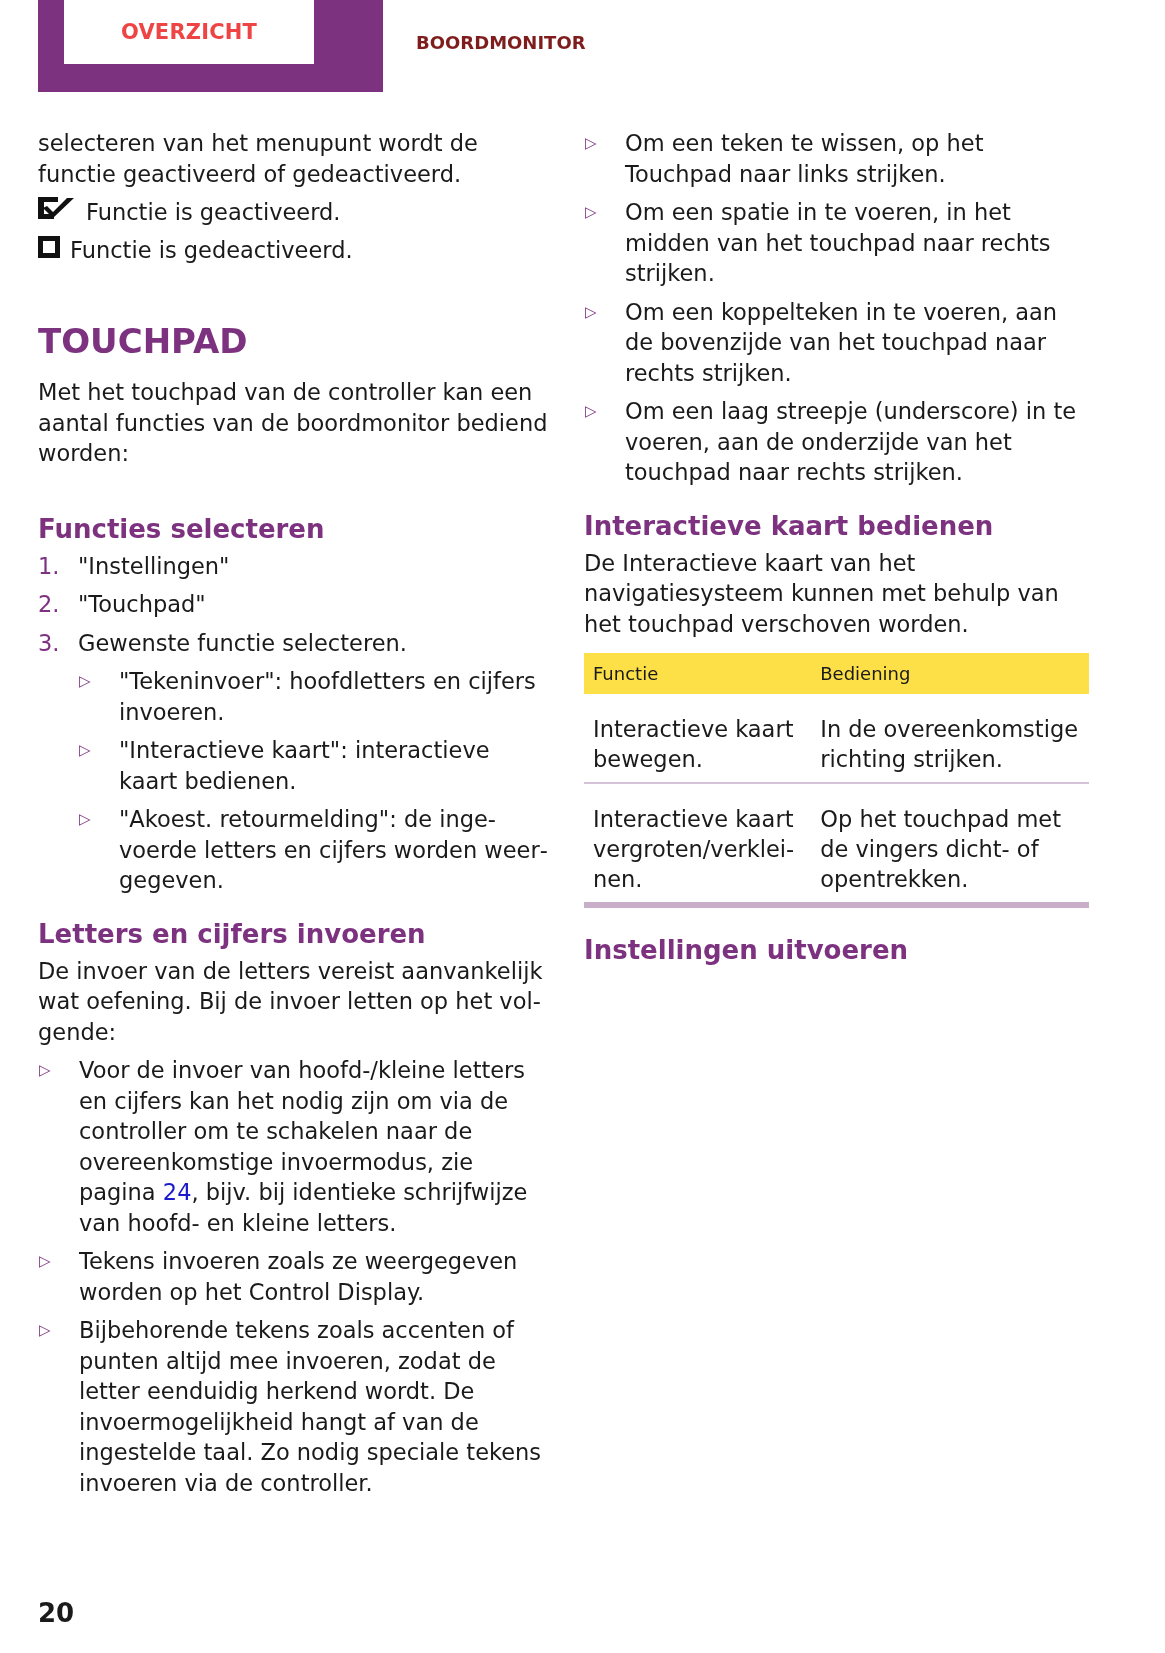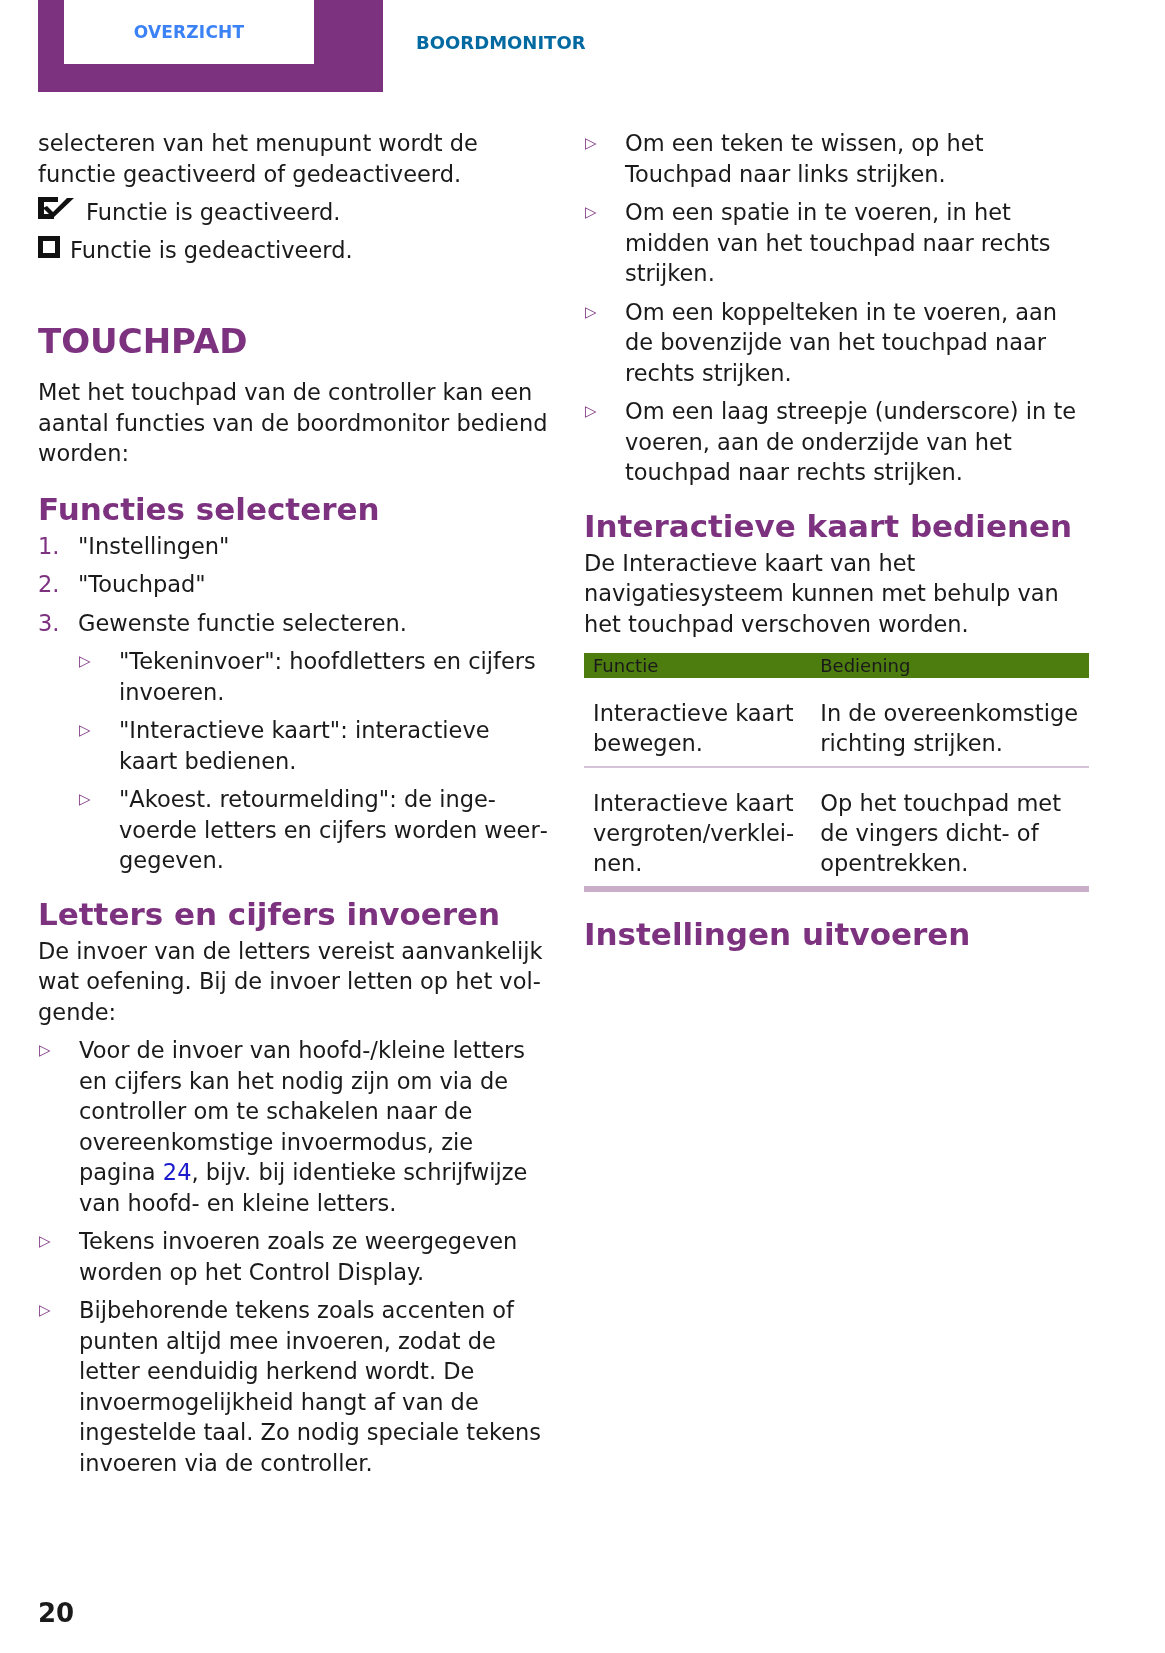--- a/index.html
+++ b/index.html
@@ -8,50 +8,50 @@
     font-family: "DejaVu Sans", sans-serif; color: #1a1a1a;
   }
   .tab-frame {
     position: absolute; left: 38px; top: 0; width: 345px; height: 92px;
     background: #7d3280;
   }
   .tab-inner {
     position: absolute; left: 26px; top: 0; width: 250px; height: 64px;
     background: #fff; display: flex; align-items: center; justify-content: center;
   }
-  .tab-label { color: #3b82f6; font-weight: bold; font-size: 17px; letter-spacing: 0.2px; }
+  .tab-label { color: #ef4444; font-weight: bold; font-size: 21px; letter-spacing: 0.2px; }
   .section-label {
-    position: absolute; left: 416px; top: 32px; font-weight: bold; font-size: 18px; color: #0369a1;
+    position: absolute; left: 416px; top: 32px; font-weight: bold; font-size: 18px; color: #7f1d1d;
   }
   .col { position: absolute; top: 128px; width: 510px; font-size: 22.5px; line-height: 30.5px; }
   .col-left { left: 38px; }
   .col-right { left: 584px; width: 505px; }
   p { margin: 0; }
   .state-line { display: flex; align-items: center; margin-top: 7px; }
   .state-line .ico { display: inline-block; margin-right: 10px; }
   h1.big {
     margin: 56px 0 16px; color: #7d3280; font-size: 34px; font-weight: bold; line-height: 40px;
   }
   h2.sub {
-    margin: 24px 0 6px; color: #7d3280; font-size: 31px; font-weight: bold; line-height: 32px;
+    margin: 44px 0 6px; color: #7d3280; font-size: 26px; font-weight: bold; line-height: 32px;
   }
   ol.steps { list-style: none; margin: 6px 0 0; padding: 0; }
   ol.steps > li { display: flex; margin-bottom: 8px; }
   ol.steps .num { width: 40px; color: #7d3280; flex: none; }
   ul.bul { list-style: none; margin: 0; padding: 0; }
   ul.bul > li { display: flex; margin-bottom: 8px; }
   ul.bul .tri {
     width: 40px; flex: none; color: #7d3280; font-size: 15px; line-height: 30.5px; padding-left: 1px;
   }
   ul.nested { margin-left: 40px; margin-top: 8px; }
   .link { color: #1a1acc; }
   table.ops { width: 100%; border-collapse: collapse; margin-top: 14px; font-size: 22.5px; line-height: 30px; }
   table.ops th {
-    background: #4d7c0f; text-align: left; font-weight: normal; font-size: 18px;
-    padding: 0 9px; line-height: 25px;
+    background: #fde047; text-align: left; font-weight: normal; font-size: 18px;
+    padding: 8px 9px; line-height: 25px;
   }
   table.ops td { padding: 20px 9px 8px; vertical-align: top; border-bottom: 2px solid #d5c2d6; }
   table.ops tr:last-child td { border-bottom: 6px solid #c8aec9; }
   .page-num { position: absolute; left: 38px; top: 1598px; font-size: 26px; font-weight: bold; }
 </style>
 </head>
 <body>
 
 <div class="tab-frame">
   <div class="tab-inner">

